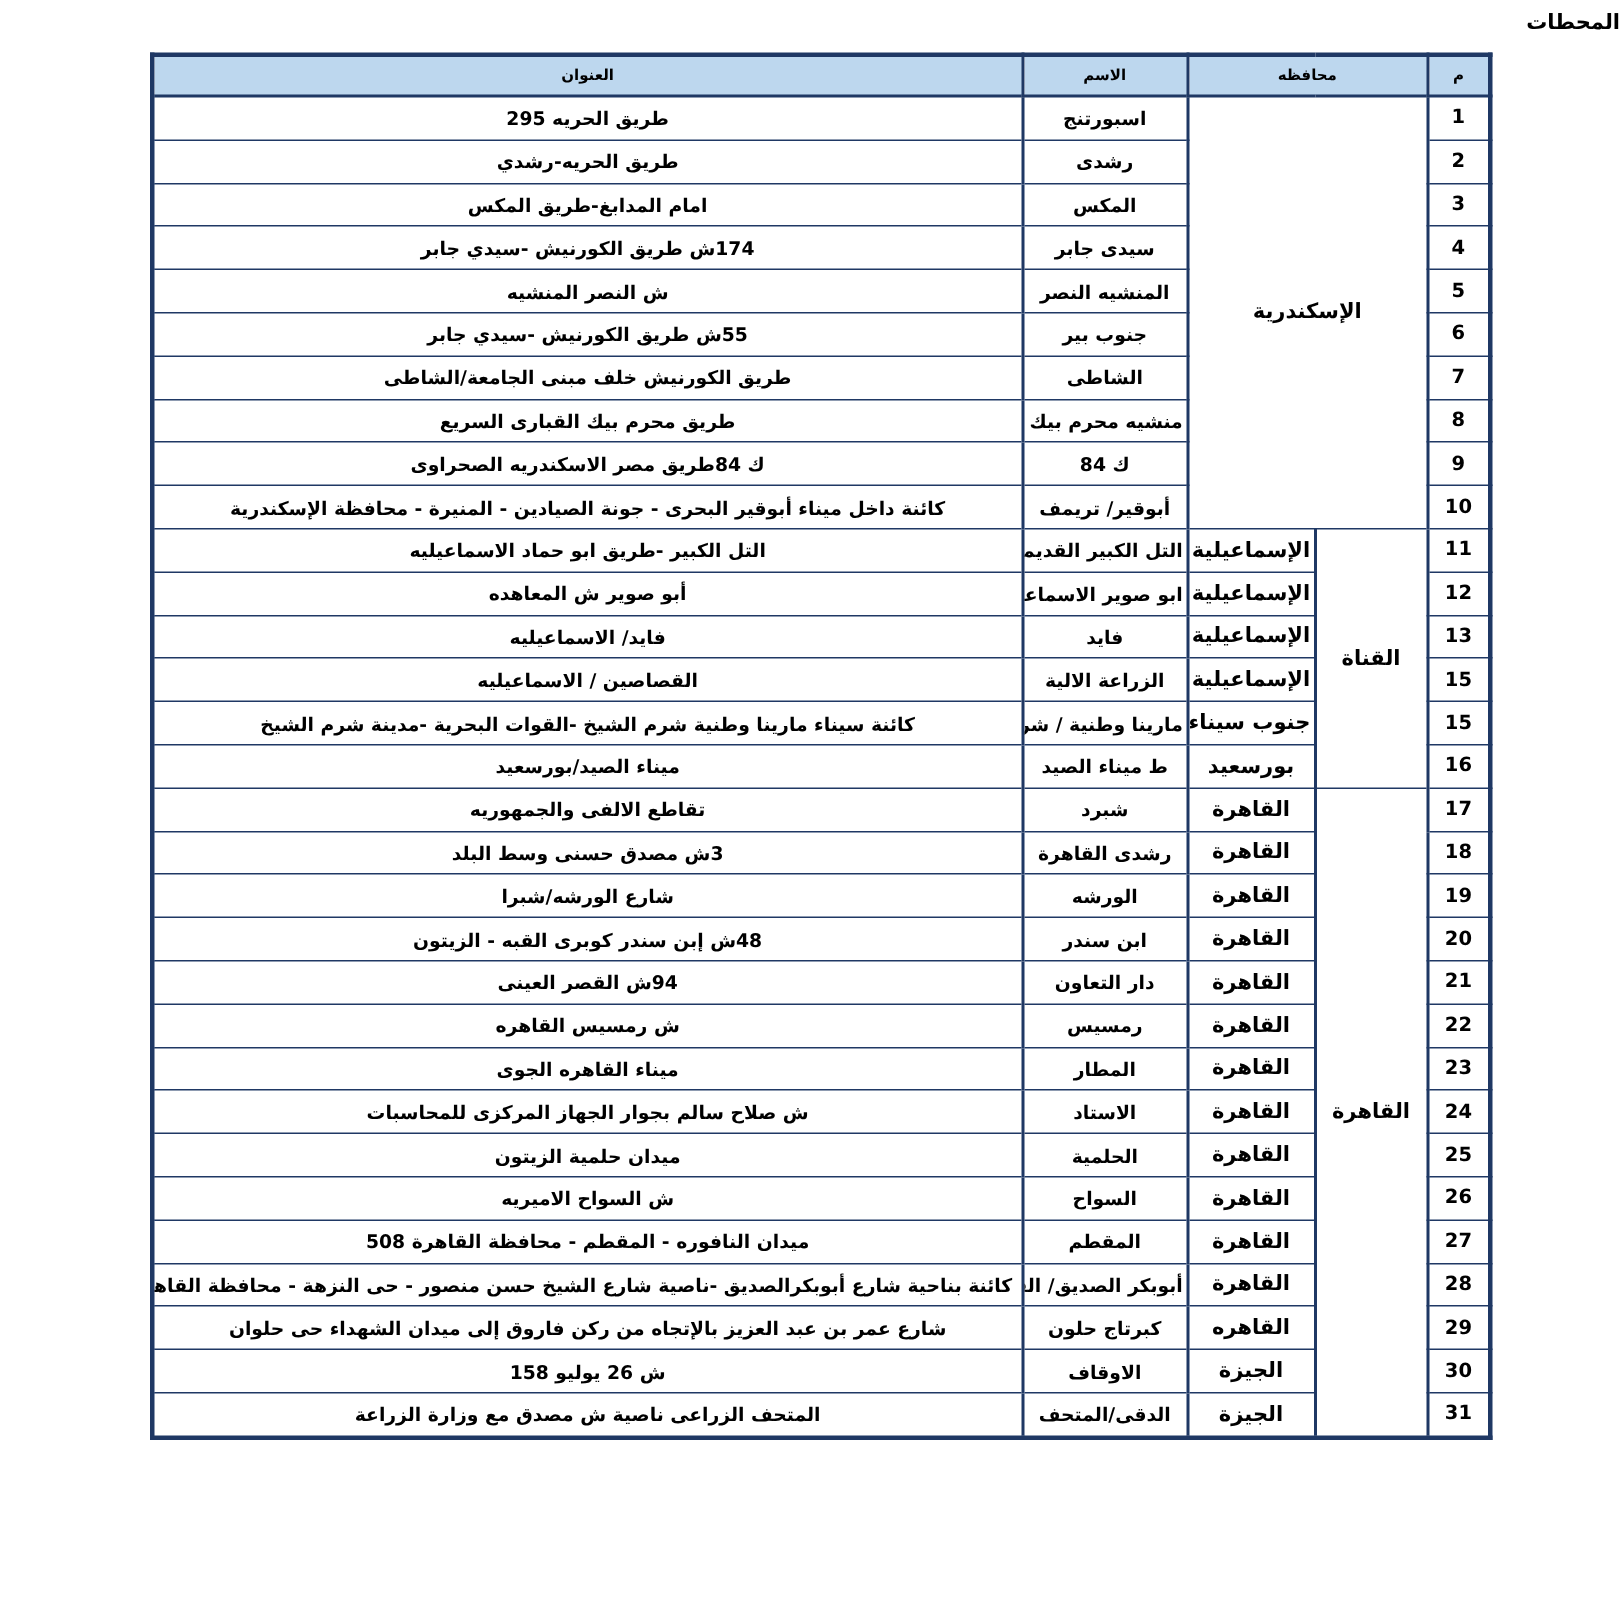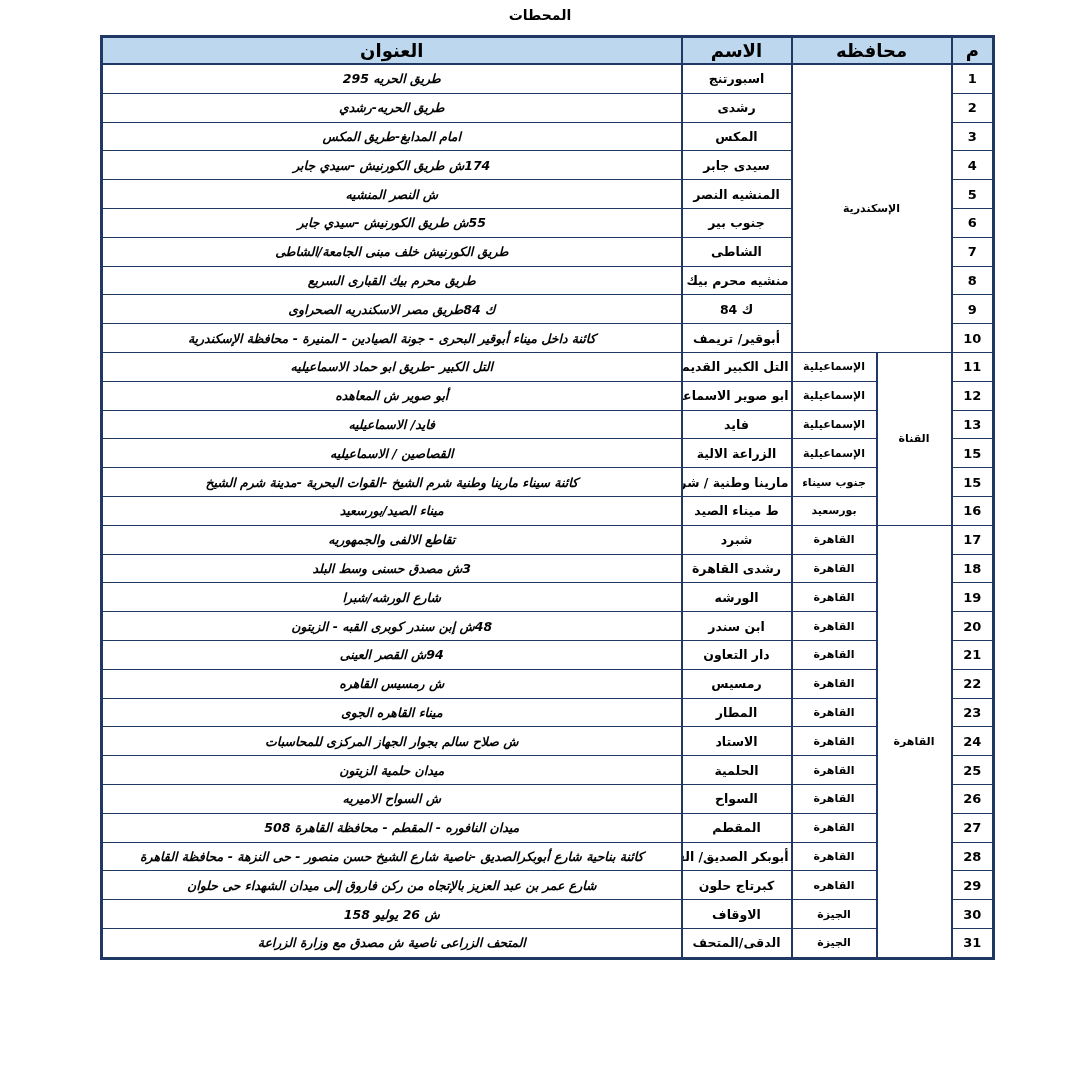--- a/index.html
+++ b/index.html
@@ -10,21 +10,21 @@
   html,body{margin:0;padding:0;}
   body{
     position:relative;
     width:1080px;height:1075px;
     background:#ffffff;
     font-family:"DejaVu Sans",sans-serif;
     overflow:hidden;
   }
   .page-title{
     position:absolute;top:7px;left:0;width:1080px;
-    text-align:center;
+    text-align:right;
     font-size:14px;font-weight:700;color:var(--text);
   }
   table.stations{
     position:absolute;top:35px;left:100px;
     width:892px;
     border-collapse:collapse;
     table-layout:fixed;
     direction:rtl;
     border:3px solid var(--border);
   }
@@ -40,31 +40,31 @@
     font-weight:700;
     text-align:center;
     vertical-align:middle;
     white-space:nowrap;
     overflow:hidden;
     padding:0 2px;
   }
   thead th{
     background:var(--header-bg);
     height:25px;
-    font-size:18px;
+    font-size:10px;
     border-width:2px;
   }
   tbody td{
     height:27.8px;
     font-size:12.5px;
     background:#ffffff;
   }
   td.no{font-size:13px;}
-  td.region,td.gov{font-size:11px;}
-  td.addr{padding:0 6px;font-style:italic;}
+  td.region,td.gov{font-size:14px;}
+  td.addr{padding:0 6px;}
 </style>
 </head>
 <body>
 
 <div class="page-title">المحطات</div>
 
 <table class="stations">
   <colgroup>
     <col class="c-no">
       <col class="c-region">

